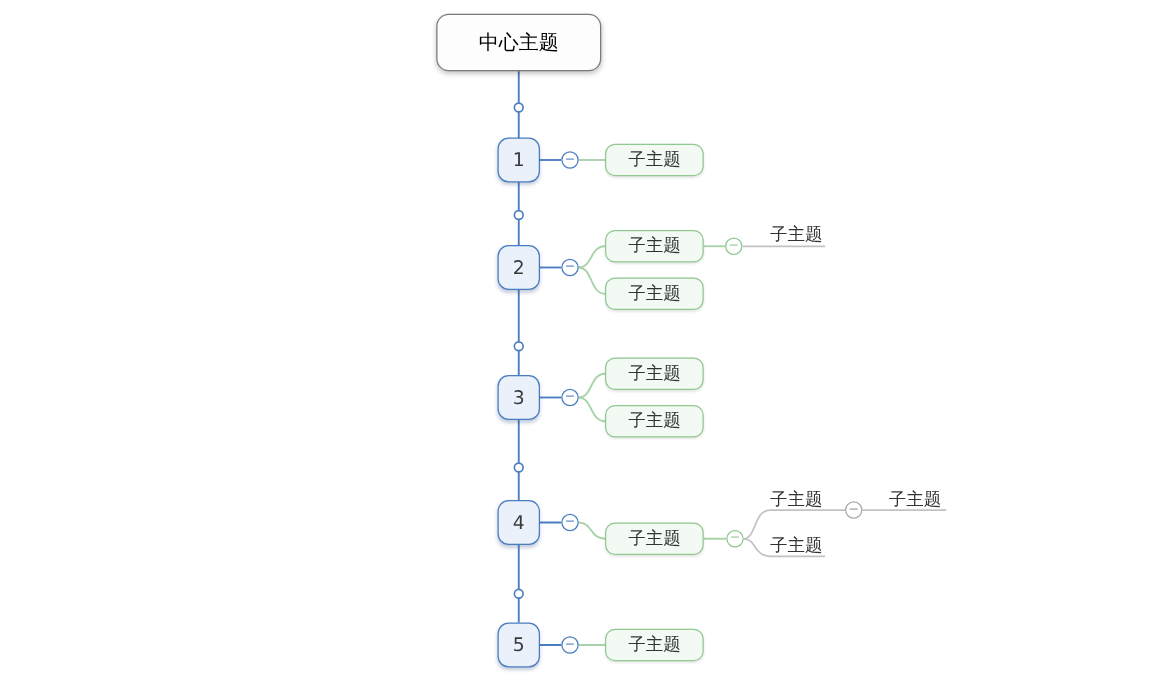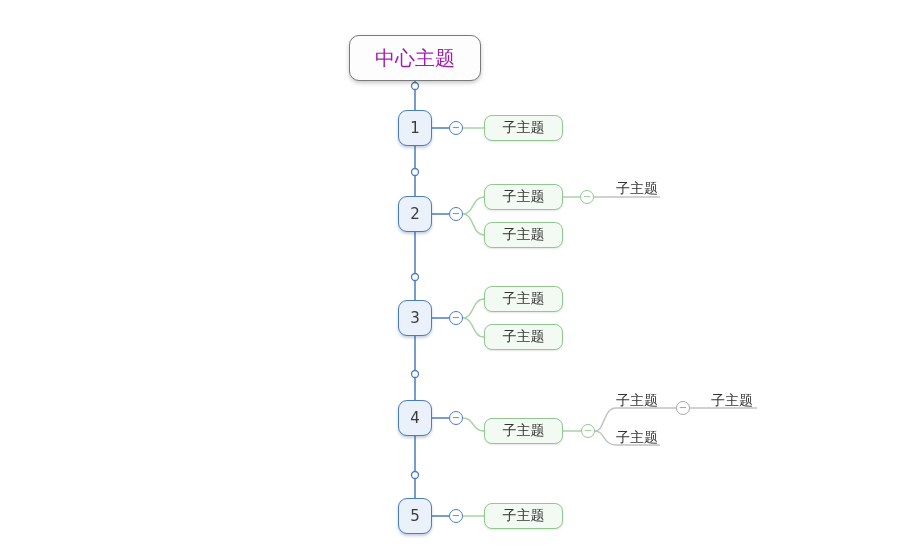--- a/index.html
+++ b/index.html
@@ -23,21 +23,21 @@
   .ln-green{stroke:var(--connector-green);stroke-width:1.5;fill:none;}
   .ln-gray{stroke:var(--connector-gray);stroke-width:1.4;fill:none;}
   .dot{fill:#ffffff;stroke:var(--branch-blue);stroke-width:1.3;}
 
   .central-topic{
     position:absolute;left:349px;top:11px;width:132px;height:46px;
     border:1.5px solid var(--central-border-gray);border-radius:10px;
     background:var(--central-fill);
     box-shadow:0 2px 4px rgba(0,0,0,.22);
     display:flex;align-items:center;justify-content:center;
-    font-size:20px;color:#a21caf;box-sizing:border-box;margin-top:24px;
+    font-size:16px;color:#000000;box-sizing:border-box;
   }
   .num-node{
     position:absolute;width:34px;height:36px;left:398px;
     border:1.5px solid var(--branch-blue);border-radius:9px;
     background:var(--node-fill-blue);
     box-shadow:0 2px 3px rgba(60,90,140,.30);
     display:flex;align-items:center;justify-content:center;
     font-size:15px;color:#3a3a3a;box-sizing:border-box;
   }
   .child-box{

